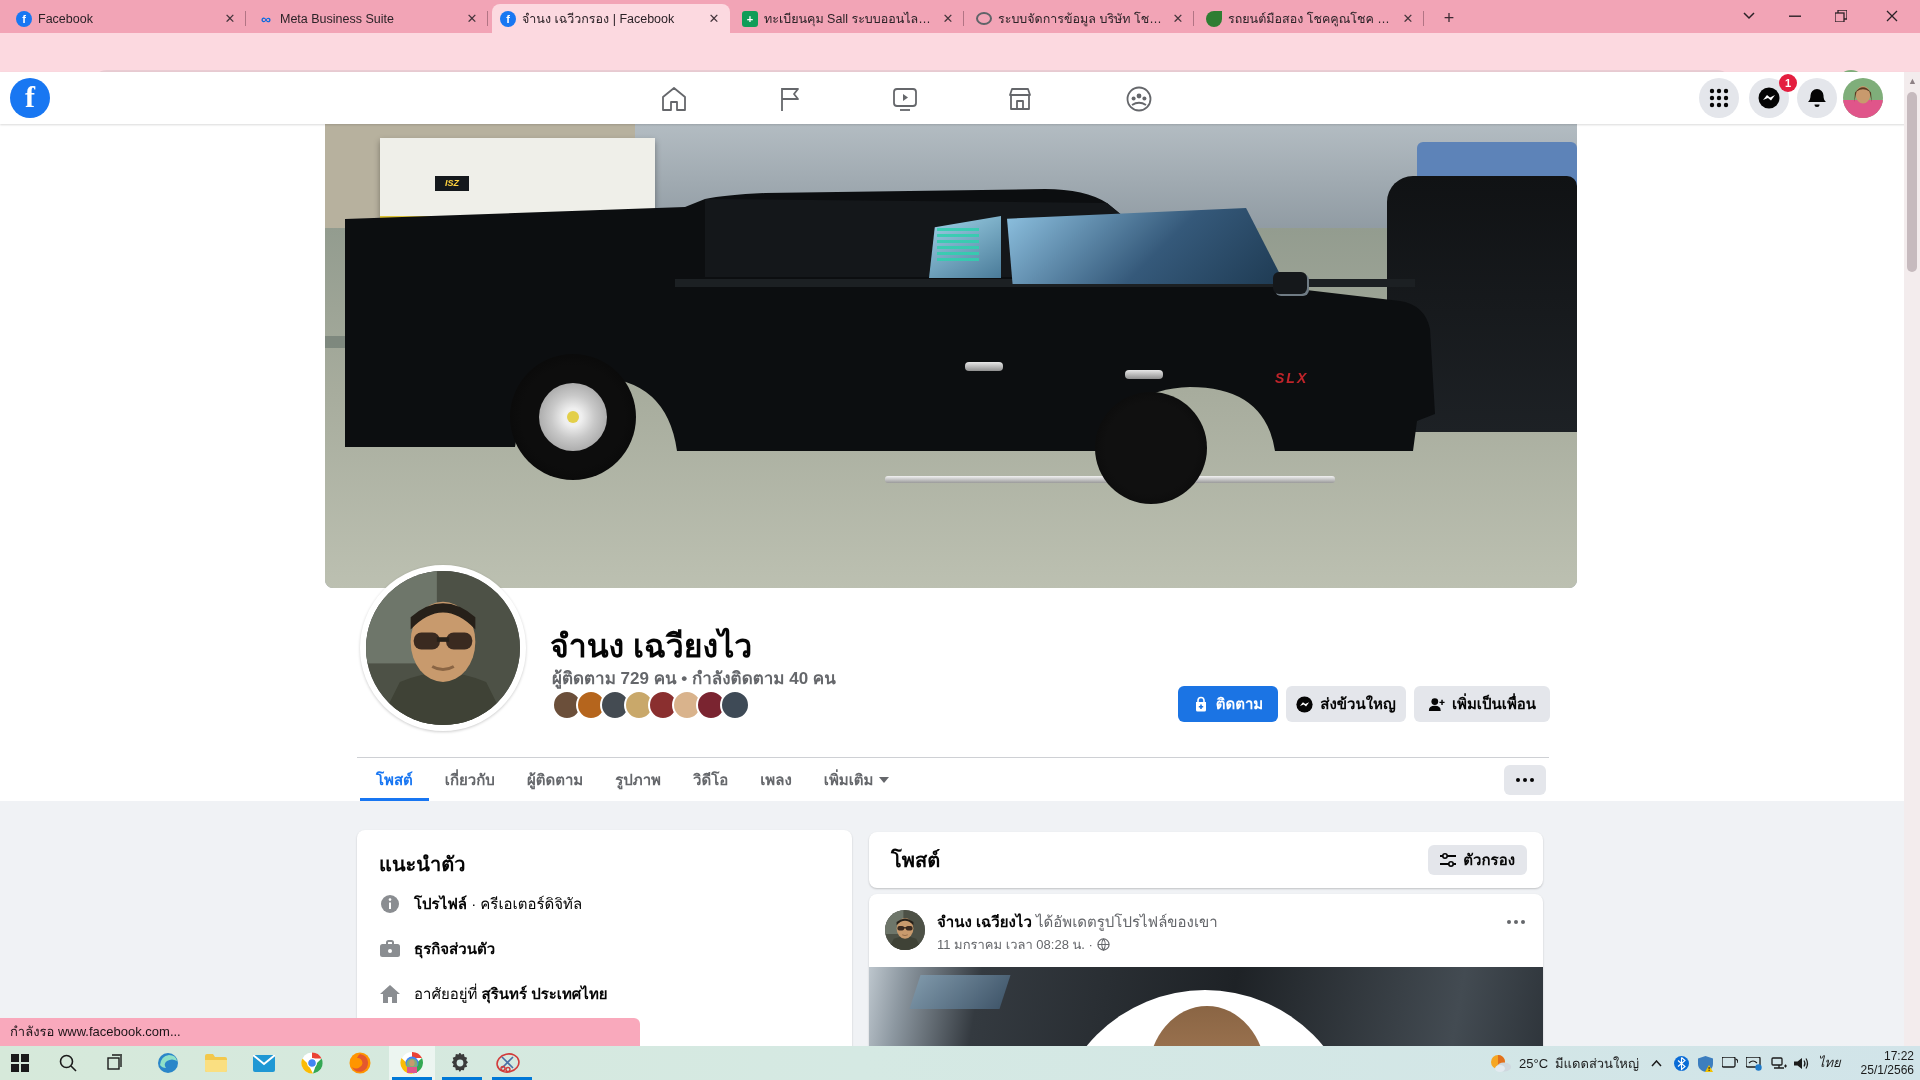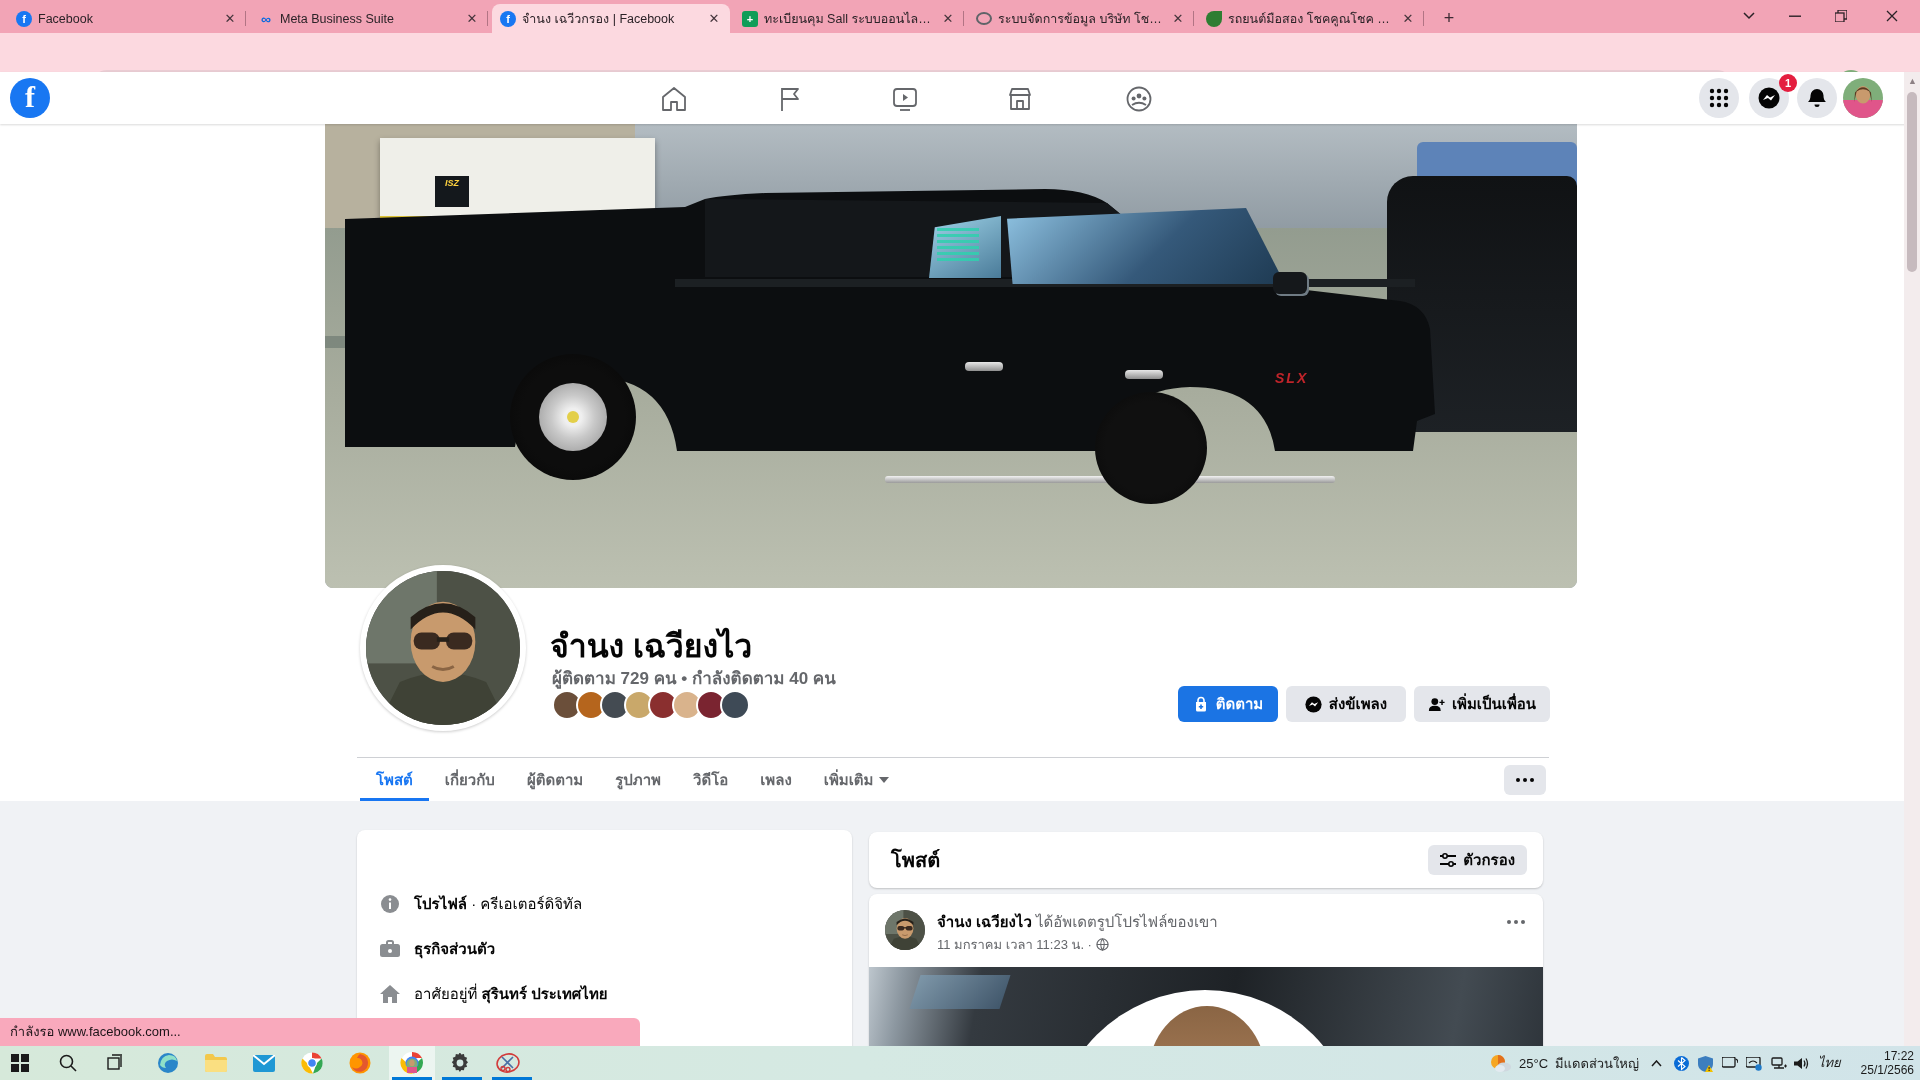--- a/index.html
+++ b/index.html
@@ -35,21 +35,21 @@
   .hdr-circ { position:absolute; top:6px; width:40px; height:40px; border-radius:50%; background:#e4e6eb; display:flex; align-items:center; justify-content:center; }
   #msg-badge { position:absolute; left:1779px; top:2px; min-width:18px; height:18px; border-radius:9px; background:#e41e3f; color:#fff; font-size:11px; font-weight:bold; text-align:center; line-height:18px; padding:0 4px; z-index:2; }
   #hdr-avatar { position:absolute; left:1843px; top:6px; width:40px; height:40px; border-radius:50%; overflow:hidden; }
   
   #page { position:absolute; left:0; top:124px; width:1904px; height:922px; background:#f0f2f5; overflow:hidden; }
   #profileband { position:absolute; left:0; top:0; width:1904px; height:677px; background:#fff; }
   #cover { position:absolute; left:325px; top:0; width:1252px; height:464px; border-radius:0 0 8px 8px; overflow:hidden; background:#9aa4ab; }
   .cv-top { position:absolute; left:0; top:0; width:1252px; height:112px; background:linear-gradient(#b3bcc2,#8e99a1); }
   .cv-wall { position:absolute; left:0; top:0; width:310px; height:125px; background:#b7b19e; }
   .cv-sign { position:absolute; left:55px; top:14px; width:275px; height:96px; background:#efefe9; border-bottom:18px solid #ddc335; box-shadow:0 3px 6px rgba(0,0,0,.35); }
-  .cv-chip { position:absolute; left:110px; top:52px; width:34px; height:31px; background:#14181c; color:#ffd23f; font-size:9px; font-weight:bold; text-align:center; line-height:15px; font-style:italic; }
+  .cv-chip { position:absolute; left:110px; top:52px; width:34px; height:15px; background:#14181c; color:#ffd23f; font-size:9px; font-weight:bold; text-align:center; line-height:15px; font-style:italic; }
   .cv-tarp { position:absolute; left:1092px; top:18px; width:160px; height:78px; background:#5d83b8; border-radius:6px; }
   .cv-ground { position:absolute; left:0; top:104px; width:1252px; height:360px; background:linear-gradient(#939c8f 0%,#a7ac9d 45%,#bcc0b1 100%); }
   .cv-gline { position:absolute; left:0; top:212px; width:1252px; height:12px; background:#6c7870; opacity:.65; }
   .cv-suv { position:absolute; left:1062px; top:52px; width:190px; height:256px; background:linear-gradient(#101214,#1d2125); border-radius:26px 10px 0 0; }
   .cv-truck { position:absolute; left:20px; top:55px; width:1100px; height:315px; }
   .cv-winA { position:absolute; left:604px; top:92px; width:72px; height:62px; background:linear-gradient(150deg,#9fd3e8,#4a7b99); clip-path:polygon(8% 18%, 100% 0, 100% 100%, 0 100%); }
   .cv-winB { position:absolute; left:682px; top:84px; width:278px; height:76px; background:linear-gradient(135deg,#8fc3e2 0%,#35597a 55%,#1e3a52 100%); clip-path:polygon(0 14%, 86% 0, 100% 100%, 2% 100%); }
   .cv-sticker { position:absolute; left:612px; top:104px; width:42px; height:34px; background:repeating-linear-gradient(#2fd0ae 0 3px, transparent 3px 6px); opacity:.85; }
   .cv-trim { position:absolute; left:560px; top:352px; width:450px; height:7px; background:linear-gradient(#f2f2f2,#9a9a9a); border-radius:3px; }
   .cv-handle { position:absolute; width:38px; height:9px; background:linear-gradient(#e8e8e8,#8f8f8f); border-radius:4px; }
@@ -360,21 +360,21 @@
           <path d="M5 6 V4.5 a3 3 0 0 1 6 0 V6" stroke="#fff" stroke-width="1.6" fill="none"></path>
           <path d="M8 8.5 V13 M5.8 10.8 H10.2" stroke="#1b74e4" stroke-width="1.6"></path>
         </svg>
       <span>ติดตาม</span>
     </button>
     <button class="pbtn gray" style="left:1286px;width:120px;">
       <svg width="17" height="17" viewBox="0 0 22 22">
           <circle cx="11" cy="11" r="10.5" fill="#050505"></circle>
           <path d="M5 13 L9 8 L12 10.5 L17 8 L13 13.5 L10 11 Z" fill="#fff"></path>
         </svg>
-      <span>ส่งข้เพลง</span>
+      <span>ส่งข้วนใหญ</span>
     </button>
     <button class="pbtn gray" style="left:1414px;width:136px;">
       <svg width="17" height="15" viewBox="0 0 20 17">
           <circle cx="8" cy="5" r="4" fill="#050505"></circle>
           <path d="M1 16 Q1 10 8 10 Q15 10 15 16 Z" fill="#050505"></path>
           <path d="M16.5 3 V9 M13.5 6 H19.5" stroke="#050505" stroke-width="1.7"></path>
         </svg>
       <span>เพิ่มเป็นเพื่อน</span>
     </button>
 
@@ -404,20 +404,21 @@
         </div>
     </div>
     <div id="morebtn">
       <span class="dot3"></span>
         <span class="dot3"></span>
         <span class="dot3"></span>
     </div>
   </div>
 
   <div class="card" id="introcard">
+    <h2>แนะนำตัว</h2>
     <div class="in-item" style="top:62px;">
       <span class="in-ic">
         <svg width="20" height="20" viewBox="0 0 20 20">
             <circle cx="10" cy="10" r="9" fill="#8a8d91"></circle>
             <rect x="9" y="8.5" width="2" height="6.5" fill="#fff"></rect>
             <circle cx="10" cy="5.6" r="1.3" fill="#fff"></circle>
           </svg>
       </span>
       <span><b>โปรไฟล์</b><span> · ครีเอเตอร์ดิจิทัล</span></span>
     </div>
@@ -456,21 +457,21 @@
   <div class="card" id="postcard">
     <div id="postav">
       <svg width="40" height="40">
           <use href="#face-man"></use>
         </svg>
     </div>
     <div id="postname">
       <b>จำนง เฉวียงไว</b><span> ได้อัพเดตรูปโปรไฟล์ของเขา</span>
     </div>
     <div id="posttime">
-      <span>11 มกราคม เวลา 11:23 น. ·</span>
+      <span>11 มกราคม เวลา 08:28 น. ·</span>
       <svg width="13" height="13" viewBox="0 0 14 14">
           <circle cx="7" cy="7" r="6" stroke="#65676b" stroke-width="1.3" fill="none"></circle>
           <path d="M1 7 H13 M7 1 C4.5 4 4.5 10 7 13 C9.5 10 9.5 4 7 1" stroke="#65676b" stroke-width="1.1" fill="none"></path>
         </svg>
     </div>
     <div id="postdots">
       <span class="dot3" style="background:#65676b;"></span>
         <span class="dot3" style="background:#65676b;"></span>
         <span class="dot3" style="background:#65676b;"></span>
     </div>

